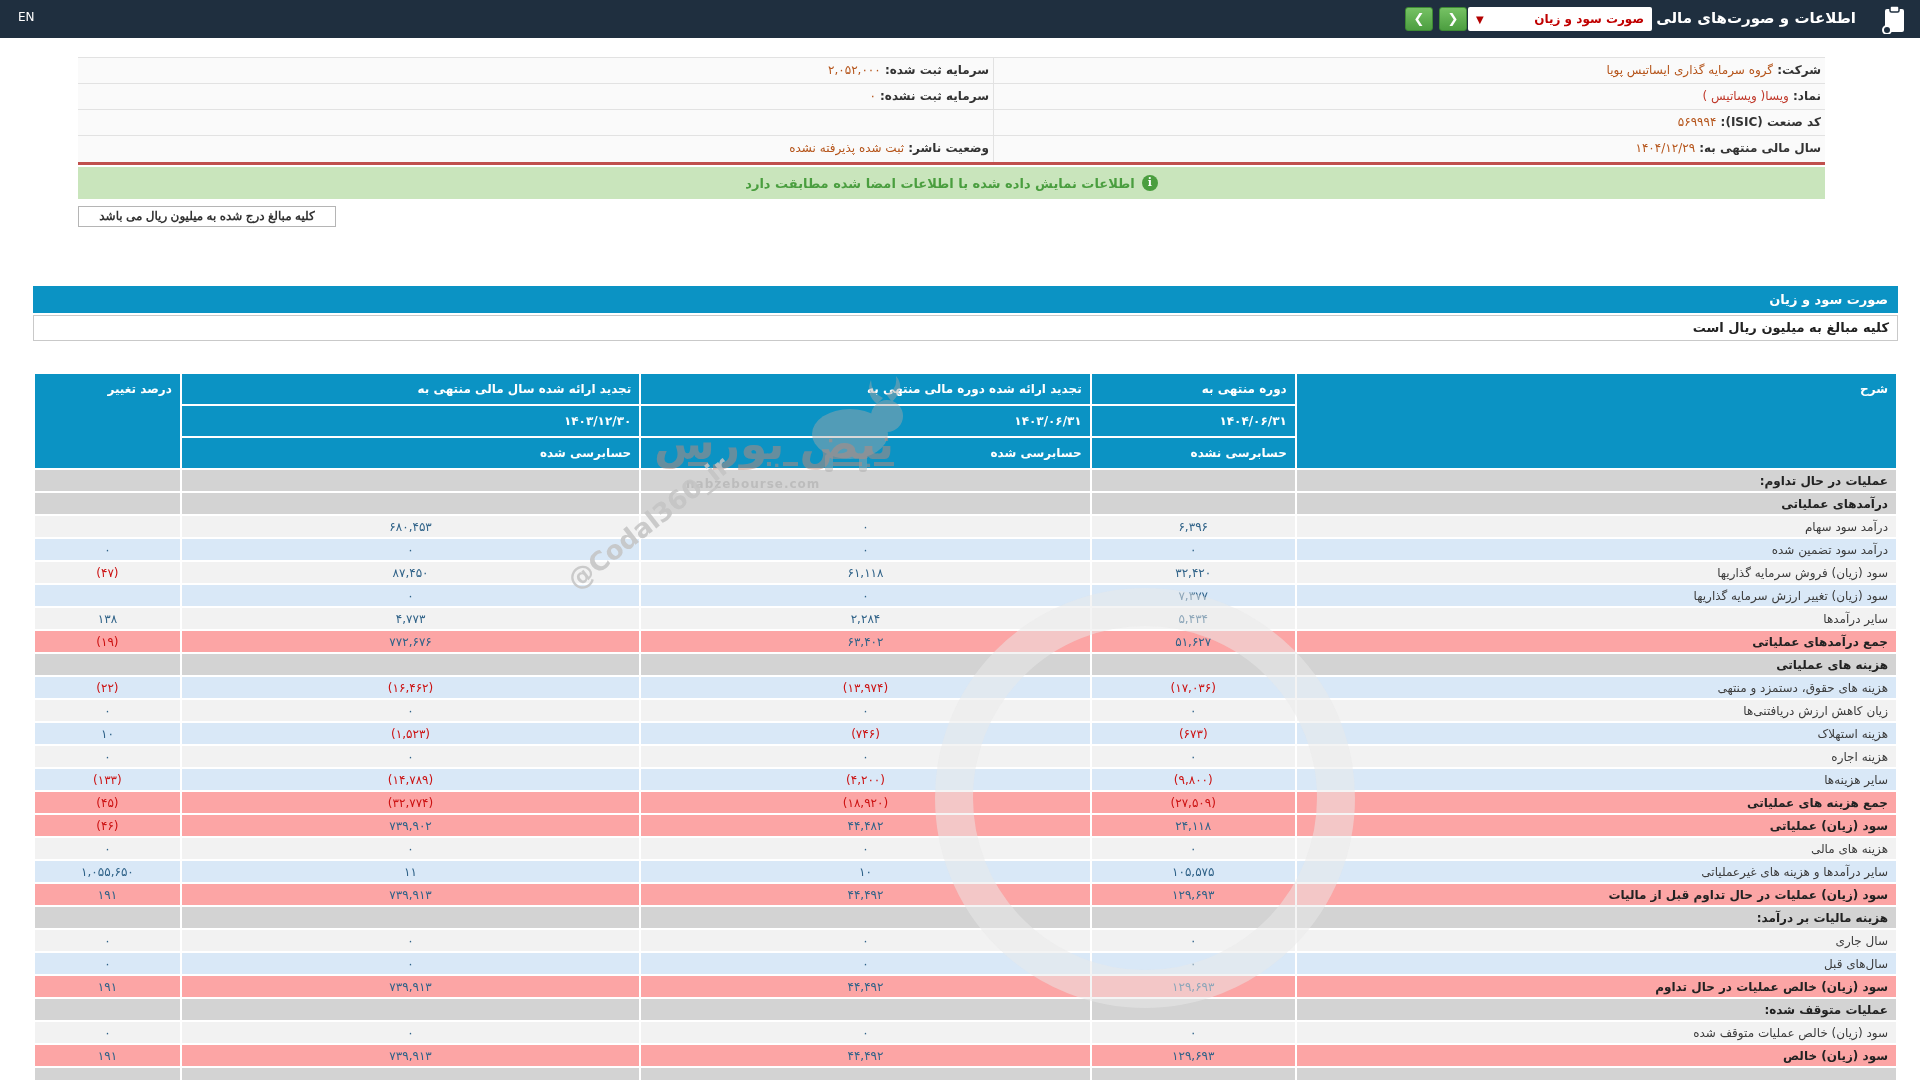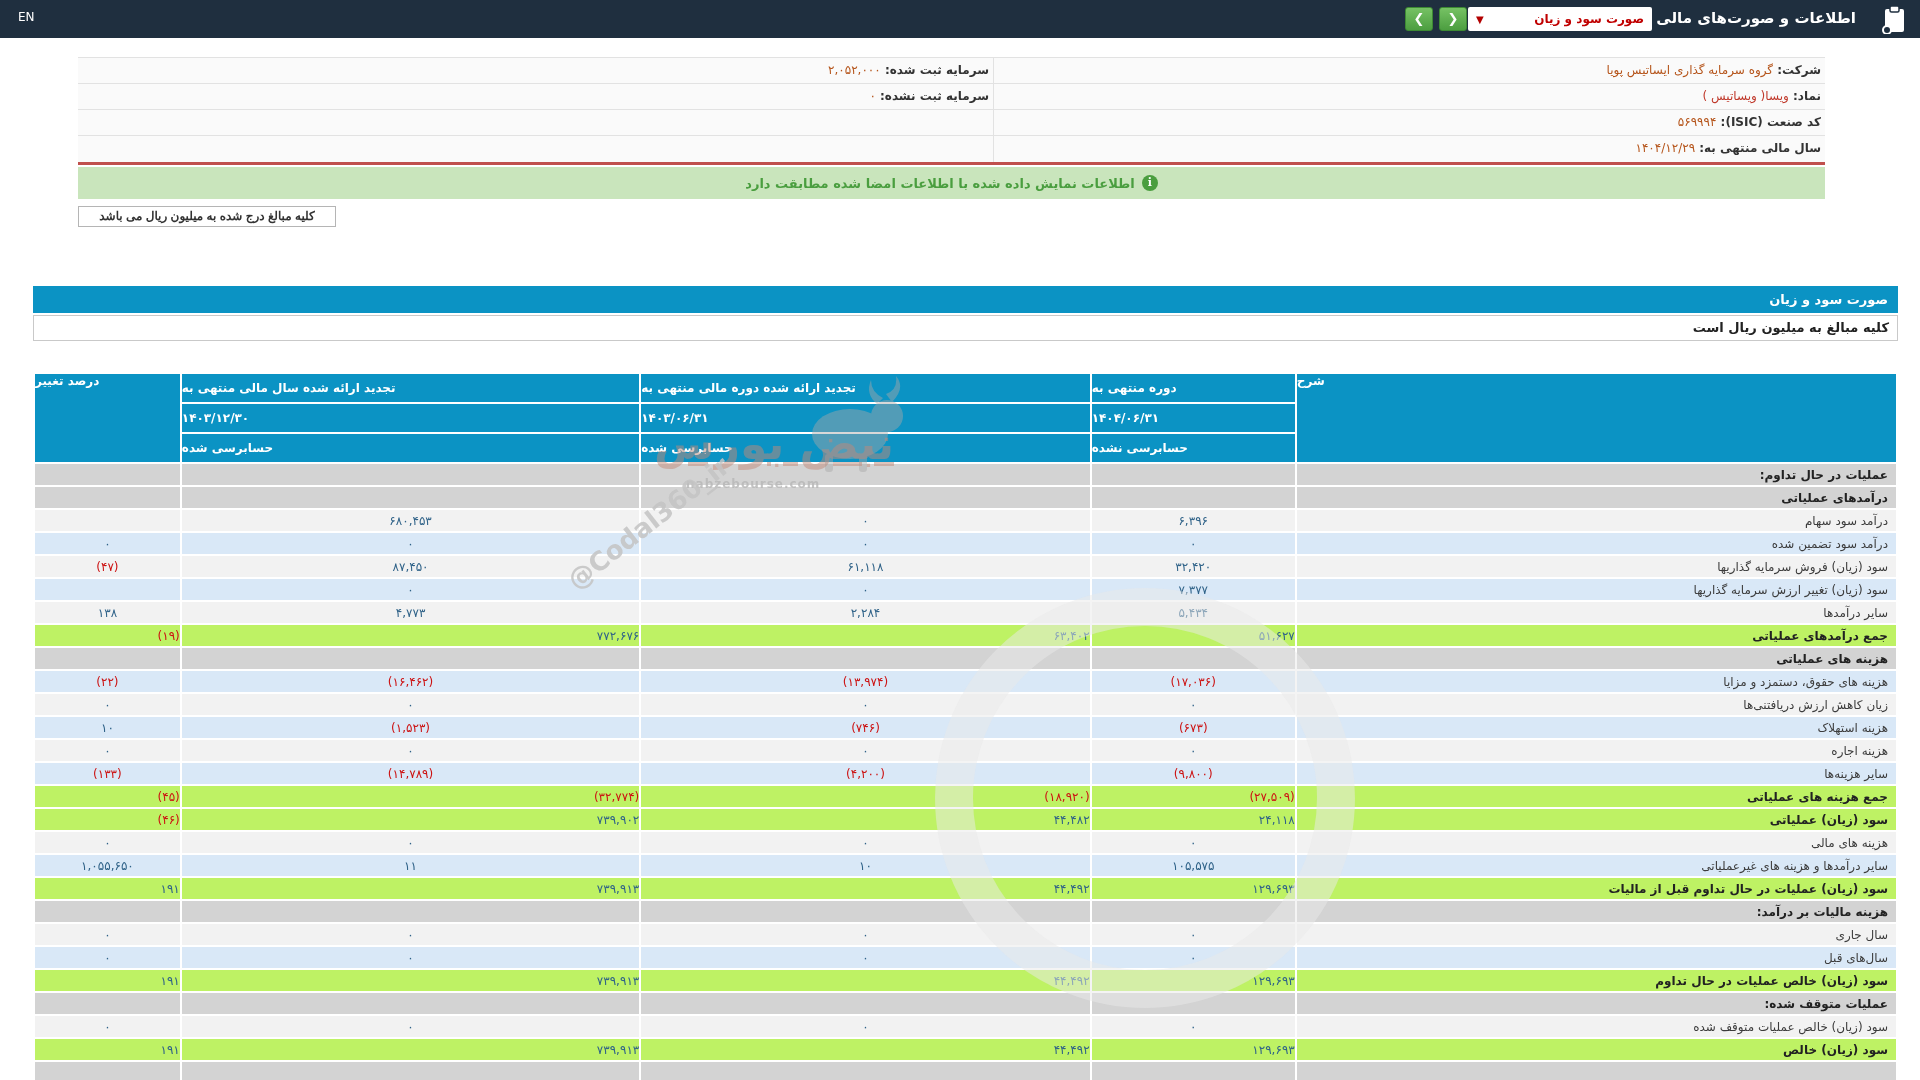--- a/index.html
+++ b/index.html
@@ -50,28 +50,28 @@
   
   .statement { margin:59px 0 0 33px; width:1865px; direction:rtl; }
   .stmt-title { height:27px; background:#0b93c4; color:#fff; font-weight:bold; font-size:13px;
                 line-height:27px; padding-right:10px; }
   .stmt-unit { margin-top:2px; height:26px; border:1px solid #c9c9c9; background:#fff; font-size:13px;
                font-weight:bold; color:#222; line-height:24px; padding-right:8px;padding-left:27px; }
 
   .fin-table { margin-top:31px; border-collapse:separate; border-spacing:2px; table-layout:fixed;
                width:1865px; background:#fff; }
   .fin-table th { background:#0b93c4; color:#fff; font-weight:bold; font-size:12px; height:28px;
-                  padding:0; text-align:left; overflow:hidden; white-space:nowrap; }
+                  padding:8px; text-align:right; overflow:hidden; white-space:nowrap; }
   .th-span { vertical-align:top; padding-top:7px; }
   .fin-table td { height:21px; padding:0; font-size:12px; text-align:center; overflow:hidden; white-space:nowrap; }
   td.lbl { text-align:right; padding-right:8px; padding-left:4px; color:#3c3c3c;margin-left:36px; }
   tr.bold td.lbl { font-weight:bold; color:#222; }
   tr.bg-white  td { background:#f2f2f2; }
   tr.bg-blue   td { background:#d9e8f7; }
-  tr.bg-yellow td { background:#bef264;text-align:right; }
+  tr.bg-yellow td { background:#fca5a5; }
   tr.bg-gray   td { background:#d3d3d3; }
   .val { color:#2f6288; }
   .neg { color:#cc1111;margin-top:44px; }
 
   
   .wm { position:absolute; pointer-events:none; z-index:5; }
   #wm-bull   { left:795px; top:376px; opacity:.45; }
   #wm-name   { left:654px; top:418px; font-size:44px; font-weight:bold; color:#c08a7a; opacity:.5; direction:rtl;text-decoration:underline; }
   #wm-url    { left:686px; top:477px; font-size:12px; font-weight:bold; color:#b9b9b9; opacity:.85; letter-spacing:1px; }
   #wm-diag   { left:550px; top:508px; font-size:26px; font-weight:bold; color:#c4c4c4;
@@ -108,20 +108,21 @@
       </div>
       <div class="info-row">
         <div class="info-cell cell-r"><span class="sg-lbl">نماد:  </span><span class="sg-red">ویسا( ویساتیس )</span></div>
         <div class="info-cell cell-l"><span class="sg-lbl">سرمایه ثبت نشده:  </span><span class="sg-org">۰</span></div>
       </div>
       <div class="info-row">
         <div class="info-cell cell-r"><span class="sg-lbl">کد صنعت (ISIC):  </span><span class="sg-org">۵۶۹۹۹۴</span></div>
       </div>
       <div class="info-row">
         <div class="info-cell cell-r"><span class="sg-lbl">سال مالی منتهی به:  </span><span class="sg-org">۱۴۰۴/۱۲/۲۹</span></div>
+        <div class="info-cell cell-l"><span class="sg-lbl">وضعیت ناشر:  </span><span class="sg-org">ثبت شده پذیرفته نشده</span></div>
       </div>
     </div>
 
   <div class="notice">
     <span class="info-icon">i</span>
     <span class="notice-text">اطلاعات نمایش داده شده با اطلاعات امضا شده مطابقت دارد</span>
   </div>
 
   <button class="unit-btn">کلیه مبالغ درج شده به میلیون ریال می باشد</button>
 </div>
@@ -215,21 +216,21 @@
           <td><span dir="ltr" class="neg">(۱۹)</span></td>
         </tr>
         <tr class="bg-gray bold">
           <td class="lbl">هزینه های عملیاتی</td>
           <td></td>
           <td></td>
           <td></td>
           <td></td>
         </tr>
         <tr class="bg-blue">
-          <td class="lbl">هزینه های حقوق، دستمزد و مزایا</td>
+          <td class="lbl">هزینه های حقوق، دستمزد و منتهی</td>
           <td><span dir="ltr" class="neg">(۱۷,۰۳۶)</span></td>
           <td><span dir="ltr" class="neg">(۱۳,۹۷۴)</span></td>
           <td><span dir="ltr" class="neg">(۱۶,۴۶۲)</span></td>
           <td><span dir="ltr" class="neg">(۲۲)</span></td>
         </tr>
         <tr class="bg-white">
           <td class="lbl">زیان کاهش ارزش دریافتنی‌ها</td>
           <td><span dir="ltr" class="val">۰</span></td>
           <td><span dir="ltr" class="val">۰</span></td>
           <td><span dir="ltr" class="val">۰</span></td>

